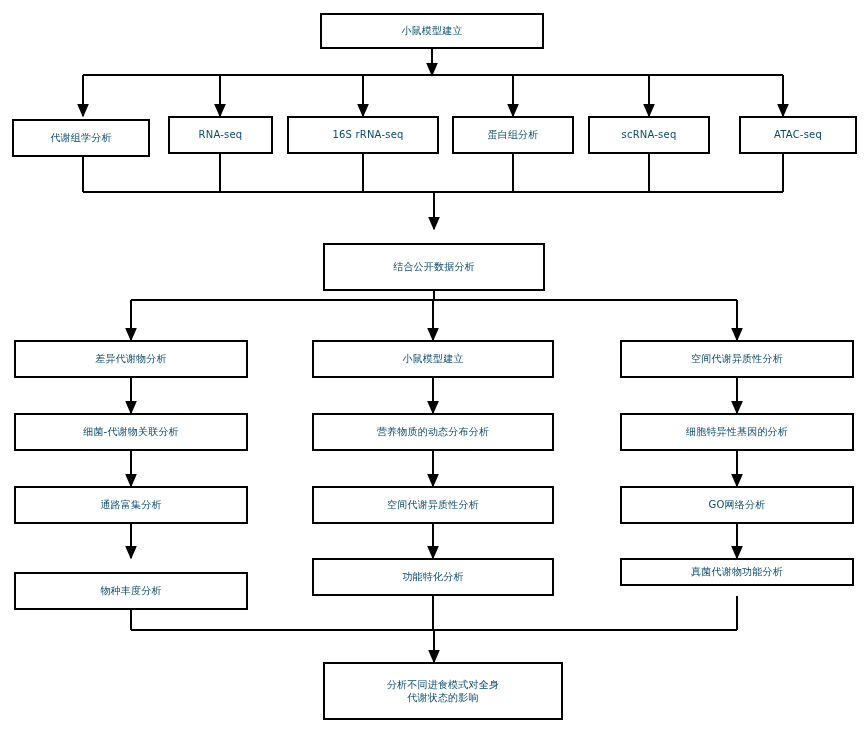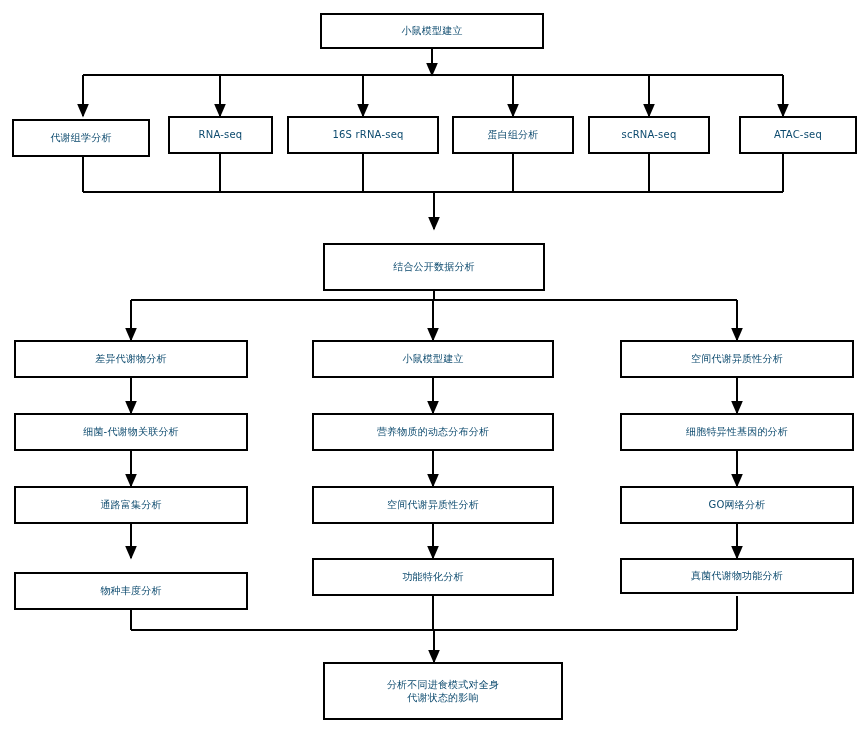--- a/index.html
+++ b/index.html
@@ -114,18 +114,18 @@
   <div class="node" style="left:14px;top:413px;width:234px;height:38px;">细菌-代谢物关联分析</div>
   <div class="node" style="left:312px;top:413px;width:242px;height:38px;">营养物质的动态分布分析</div>
   <div class="node" style="left:620px;top:413px;width:234px;height:38px;">细胞特异性基因的分析</div>
 
   <div class="node" style="left:14px;top:486px;width:234px;height:38px;">通路富集分析</div>
   <div class="node" style="left:312px;top:486px;width:242px;height:38px;">空间代谢异质性分析</div>
   <div class="node" style="left:620px;top:486px;width:234px;height:38px;">GO网络分析</div>
 
   <div class="node" style="left:14px;top:572px;width:234px;height:38px;">物种丰度分析</div>
   <div class="node" style="left:312px;top:558px;width:242px;height:38px;">功能特化分析</div>
-  <div class="node" style="left:620px;top:558px;width:234px;height:36px;">真菌代谢物功能分析</div>
+  <div class="node" style="left:620px;top:558px;width:234px;height:28px;">真菌代谢物功能分析</div>
 
   <div class="node" style="left:323px;top:662px;width:240px;height:58px;">分析不同进食模式对全身
 代谢状态的影响</div>
 
 </div>
 
 </body></html>

